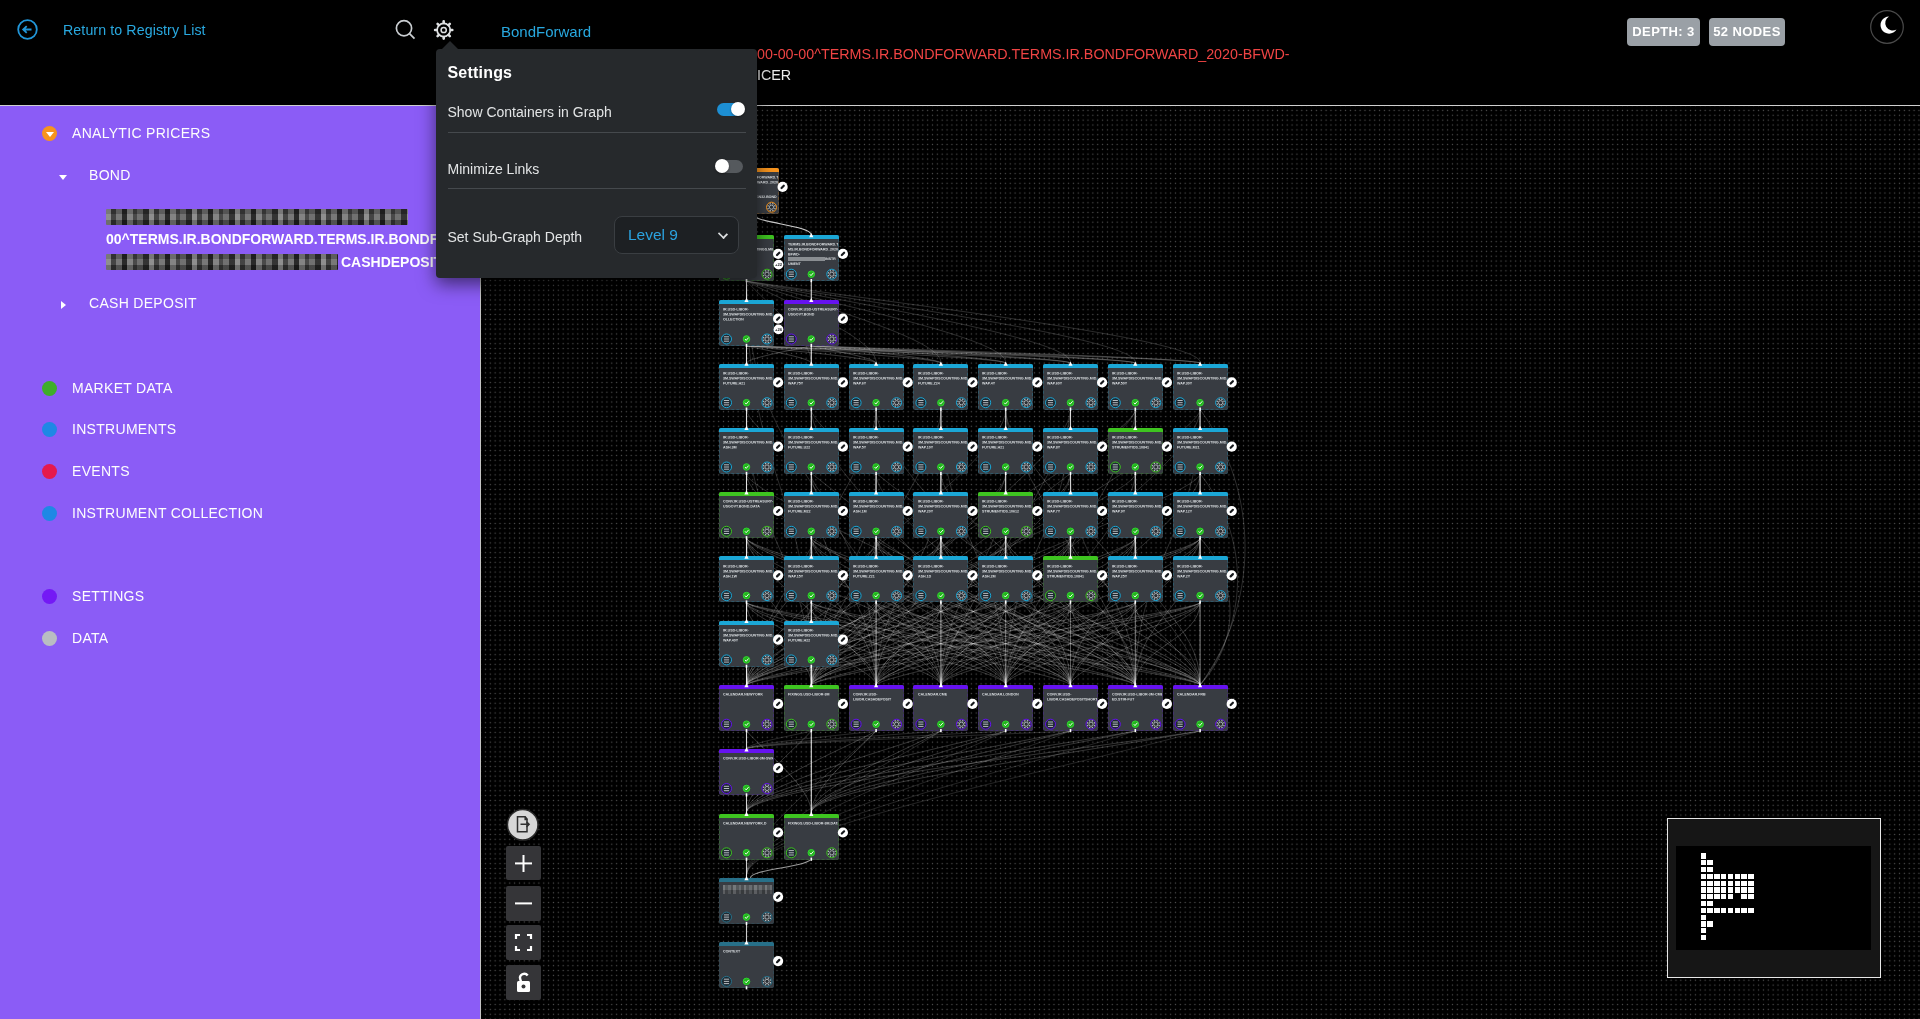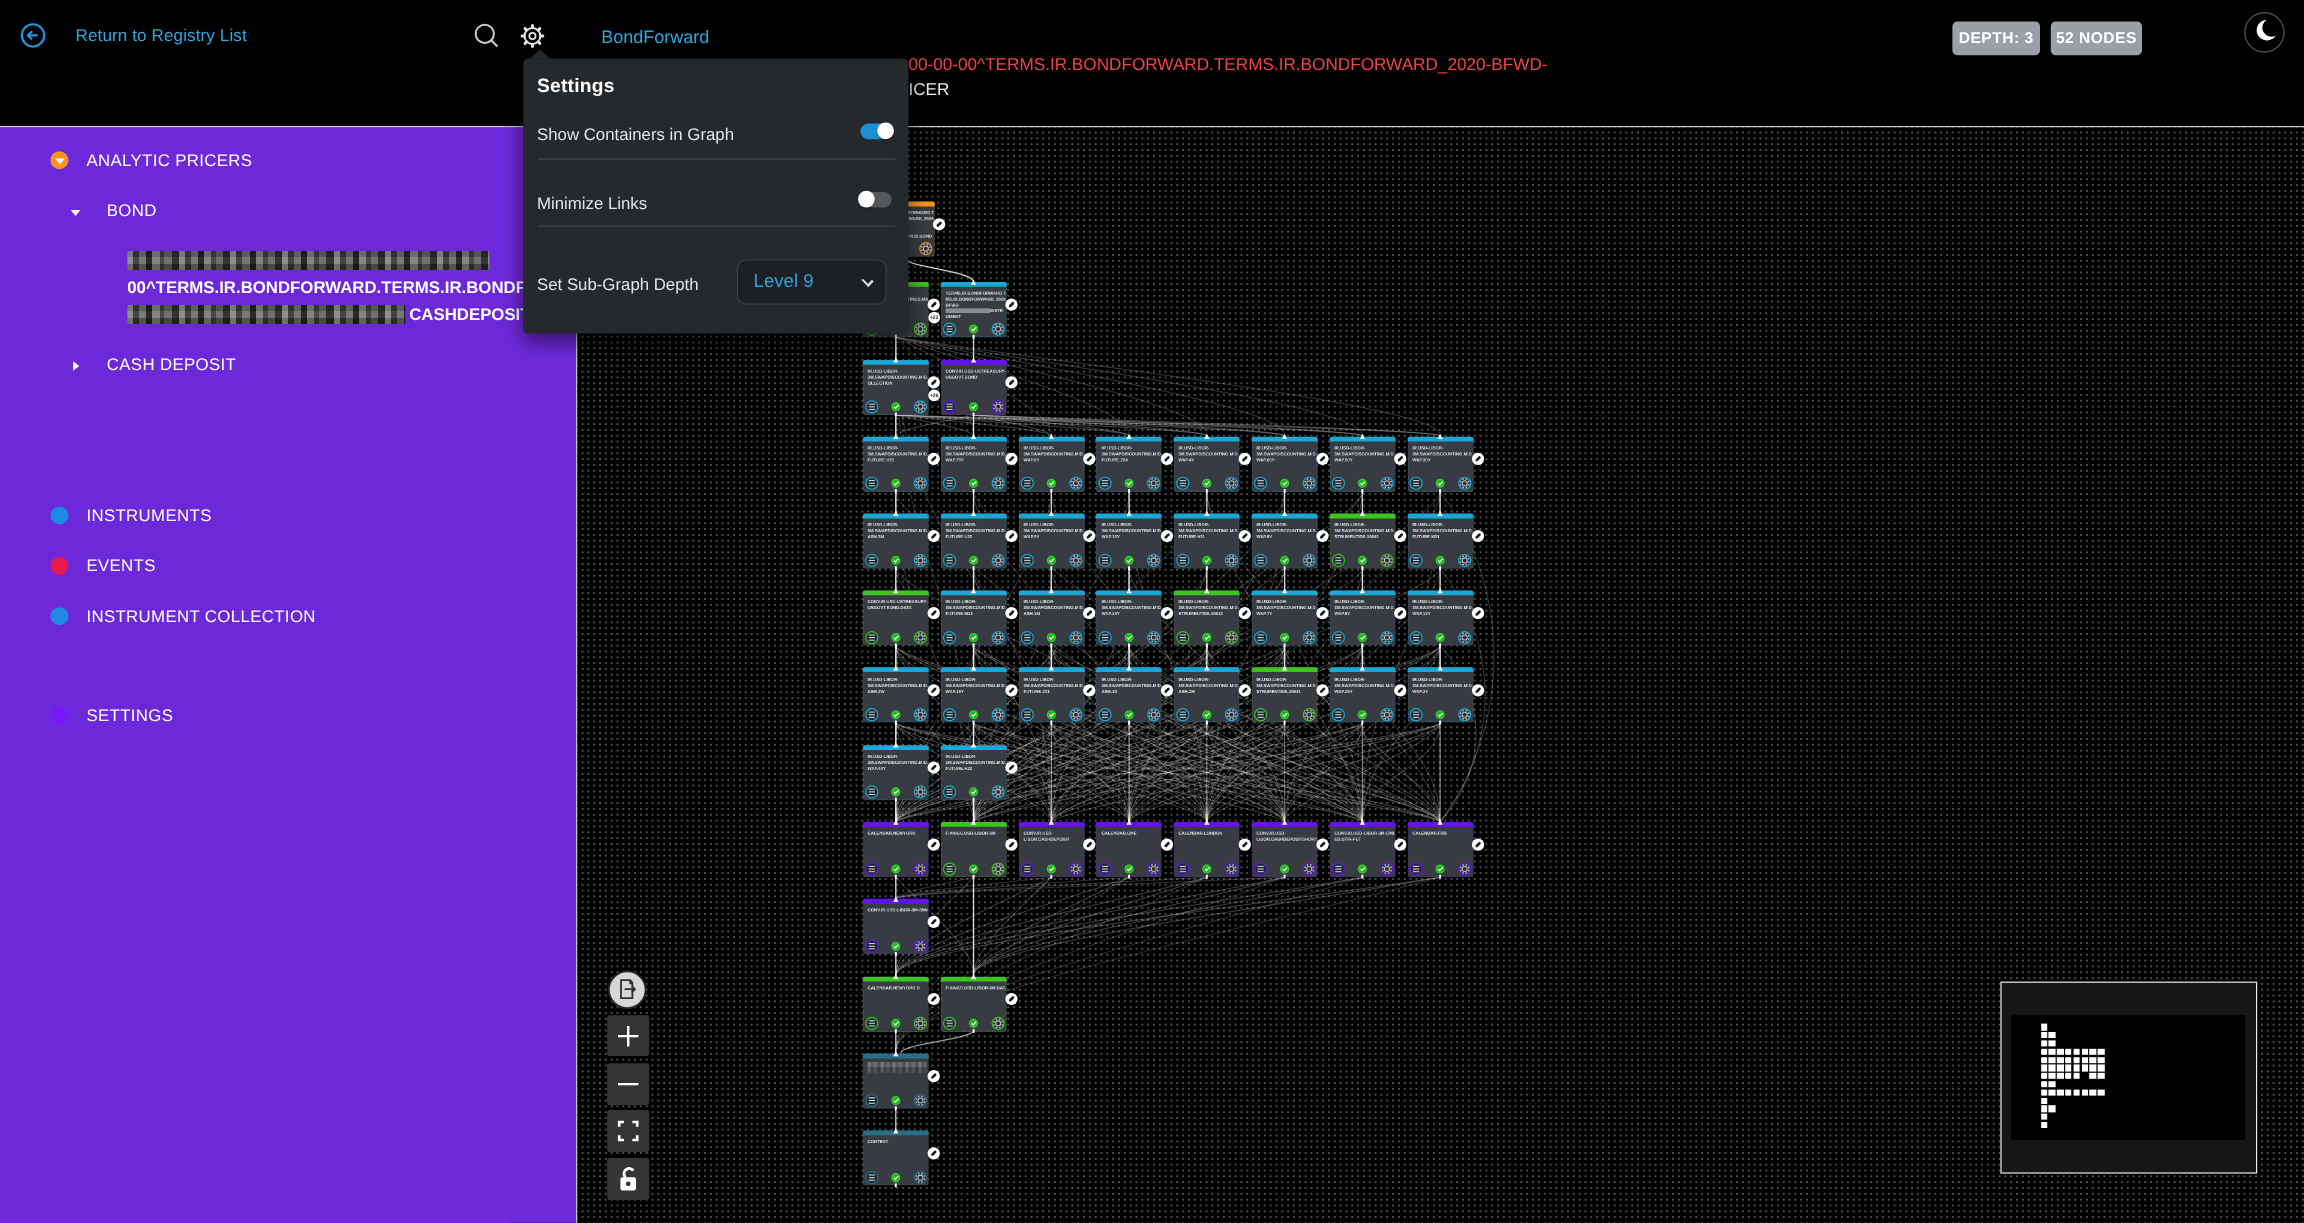--- a/index.html
+++ b/index.html
@@ -9,21 +9,21 @@
 svg.lay{position:absolute;left:0;top:0;z-index:2}
 svg.chrome{position:absolute;left:0;top:0;z-index:4}
 .node{position:absolute;width:55px;height:46px;background:#383c42;border:1px dashed;border-radius:2px;z-index:3}
 .nbar{position:absolute;left:-1px;top:-1px;right:-1px;height:4px;border-radius:2px 2px 0 0}
 .ntxt{position:absolute;left:3.2px;top:6.2px;width:100px;font-size:7.2px;font-weight:bold;line-height:9.8px;color:#dfe3e6;letter-spacing:0;white-space:nowrap;overflow:hidden;transform:scale(0.5);transform-origin:0 0;will-change:transform}
 .nblur{display:inline-block;height:8px;background:#8a8e92;vertical-align:middle}
 
 #topbar{left:0;top:0;width:100%;height:105px;background:#000;z-index:5}
 .blue{color:#29a9e0}
 
-#sidebar{left:0;top:106px;width:480px;bottom:0;background:#6d28d9;z-index:5}
+#sidebar{left:0;top:106px;width:480px;bottom:0;background:#8b5cf6;z-index:5}
 .titem{position:absolute;left:0;width:480px;height:20px}
 .tico{position:absolute;left:42px;top:2px}
 .tcirc{display:block;width:15px;height:15px;border-radius:50%;position:relative}
 .tdown{position:absolute;left:3.6px;top:5.5px;border-left:4px solid transparent;border-right:4px solid transparent;border-top:5px solid #fff}
 .tplay{position:absolute;left:5.5px;top:4px;border-top:3.6px solid transparent;border-bottom:3.6px solid transparent;border-left:5.4px solid #35c4dc}
 .arrd{display:block;margin-top:7px;border-left:4.8px solid transparent;border-right:4.8px solid transparent;border-top:5.5px solid #fff}
 .arrr{display:block;margin-top:5px;border-top:4.8px solid transparent;border-bottom:4.8px solid transparent;border-left:5.5px solid #fff}
 .tlabel{position:absolute;top:1px;font-size:14px;color:#fdfdfd;letter-spacing:0.3px}
 .mosaic{position:absolute;background-color:#585858;background-image:repeating-linear-gradient(90deg,rgba(255,255,255,.25) 0 5px,rgba(0,0,0,.35) 5px 10px,rgba(255,255,255,.1) 10px 16px,rgba(0,0,0,.6) 16px 21px,rgba(255,255,255,.18) 21px 27px,rgba(0,0,0,.3) 27px 31px,rgba(255,255,255,.05) 31px 37px,rgba(0,0,0,.5) 37px 43px),repeating-linear-gradient(0deg,rgba(0,0,0,.3) 0 5.3px,rgba(255,255,255,.1) 5.3px 10.6px,rgba(0,0,0,.15) 10.6px 16px);border-radius:1px}
 .bpath{position:absolute;font-size:14px;font-weight:bold;color:#fff;white-space:nowrap;overflow:hidden}
@@ -1831,20 +1831,26 @@
         <span class="arrd"></span>
       </span>
       <span class="tlabel" style="left:89px">BOND</span>
     </div>
     <div class="titem" style="top:187.7px">
       <span class="tico" style="left:61px">
         <span class="arrr"></span>
       </span>
       <span class="tlabel" style="left:89px">CASH DEPOSIT</span>
     </div>
+    <div class="titem" style="top:272.5px">
+      <span class="tico">
+        <span class="tcirc" style="background:#3fae2a"></span>
+      </span>
+      <span class="tlabel" style="left:72px">MARKET DATA</span>
+    </div>
     <div class="titem" style="top:314.0px">
       <span class="tico">
         <span class="tcirc" style="background:#1e88e5"></span>
       </span>
       <span class="tlabel" style="left:72px">INSTRUMENTS</span>
     </div>
     <div class="titem" style="top:355.6px">
       <span class="tico">
         <span class="tcirc" style="background:#e5194d"></span>
       </span>
@@ -1854,20 +1860,26 @@
       <span class="tico">
         <span class="tcirc" style="background:#1e88e5"></span>
       </span>
       <span class="tlabel" style="left:72px">INSTRUMENT COLLECTION</span>
     </div>
     <div class="titem" style="top:480.8px">
       <span class="tico">
         <span class="tcirc" style="background:#7419f5"></span>
       </span>
       <span class="tlabel" style="left:72px">SETTINGS</span>
+    </div>
+    <div class="titem" style="top:522.9px">
+      <span class="tico">
+        <span class="tcirc" style="background:#b9bdc2"></span>
+      </span>
+      <span class="tlabel" style="left:72px">DATA</span>
     </div>
  <div class="mosaic" style="left:106px;top:103px;width:302px;height:16px"></div>
  <div class="bpath" style="left:106px;top:125px;width:331px">00^TERMS.IR.BONDFORWARD.TERMS.IR.BONDFORWARD_2</div>
  <div class="mosaic" style="left:106px;top:148px;width:232px;height:16px"></div>
  <div class="bpath" style="left:341px;top:148px">CASHDEPOSIT</div>
 </div>
 <div id="panel" class="abs">
  <div class="ptr"></div>
  <h3>Settings</h3>
  <div class="prow" style="top:55px">Show Containers in Graph</div>

